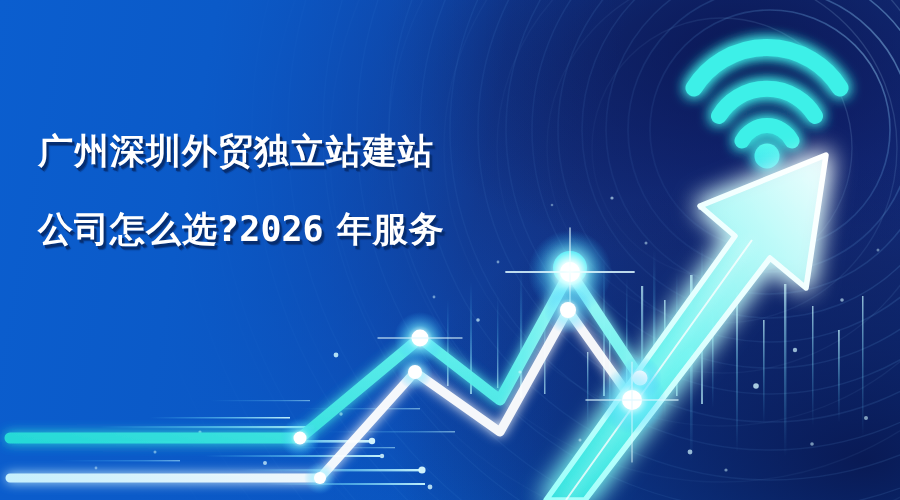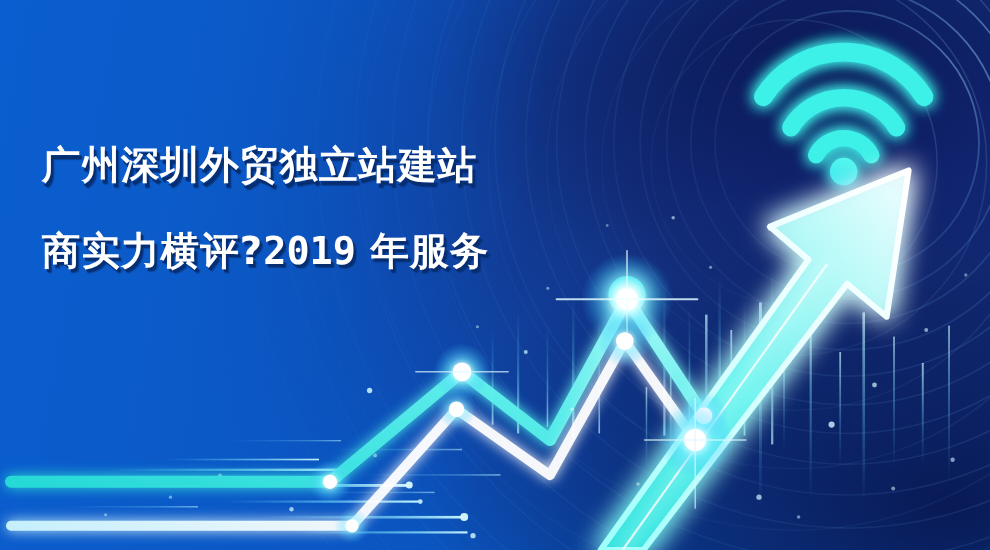--- a/index.html
+++ b/index.html
@@ -396,16 +396,16 @@
       <circle cx="646" cy="243" r="1.5" opacity=".5"></circle>
       <circle cx="812" cy="444" r="1.8" opacity=".55"></circle>
       <circle cx="878" cy="250" r="1.5" opacity=".45"></circle>
       <circle cx="434" cy="297" r="1.4" opacity=".5"></circle>
       <circle cx="552" cy="205" r="1.3" opacity=".4"></circle>
     </g>
   </svg>
 
   <div id="headline">
     <div class="hl-line">广州深圳外贸独立站建站</div>
-    <div class="hl-line"><span>商实力横评?</span><span class="num">2019</span><span> 年服务</span></div>
+    <div class="hl-line"><span>公司怎么选?</span><span class="num">2026</span><span> 年服务</span></div>
   </div>
 
 </div>
 
 </body></html>

